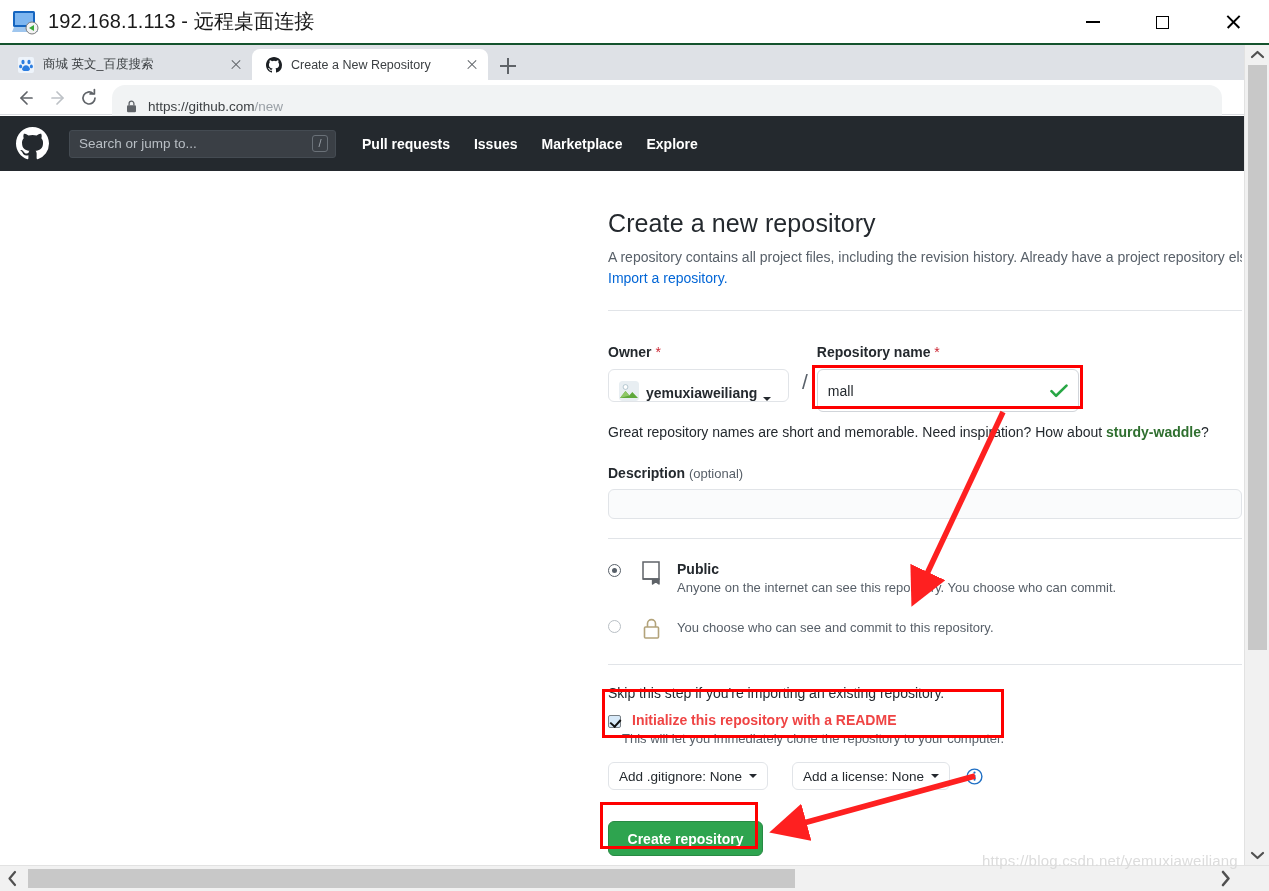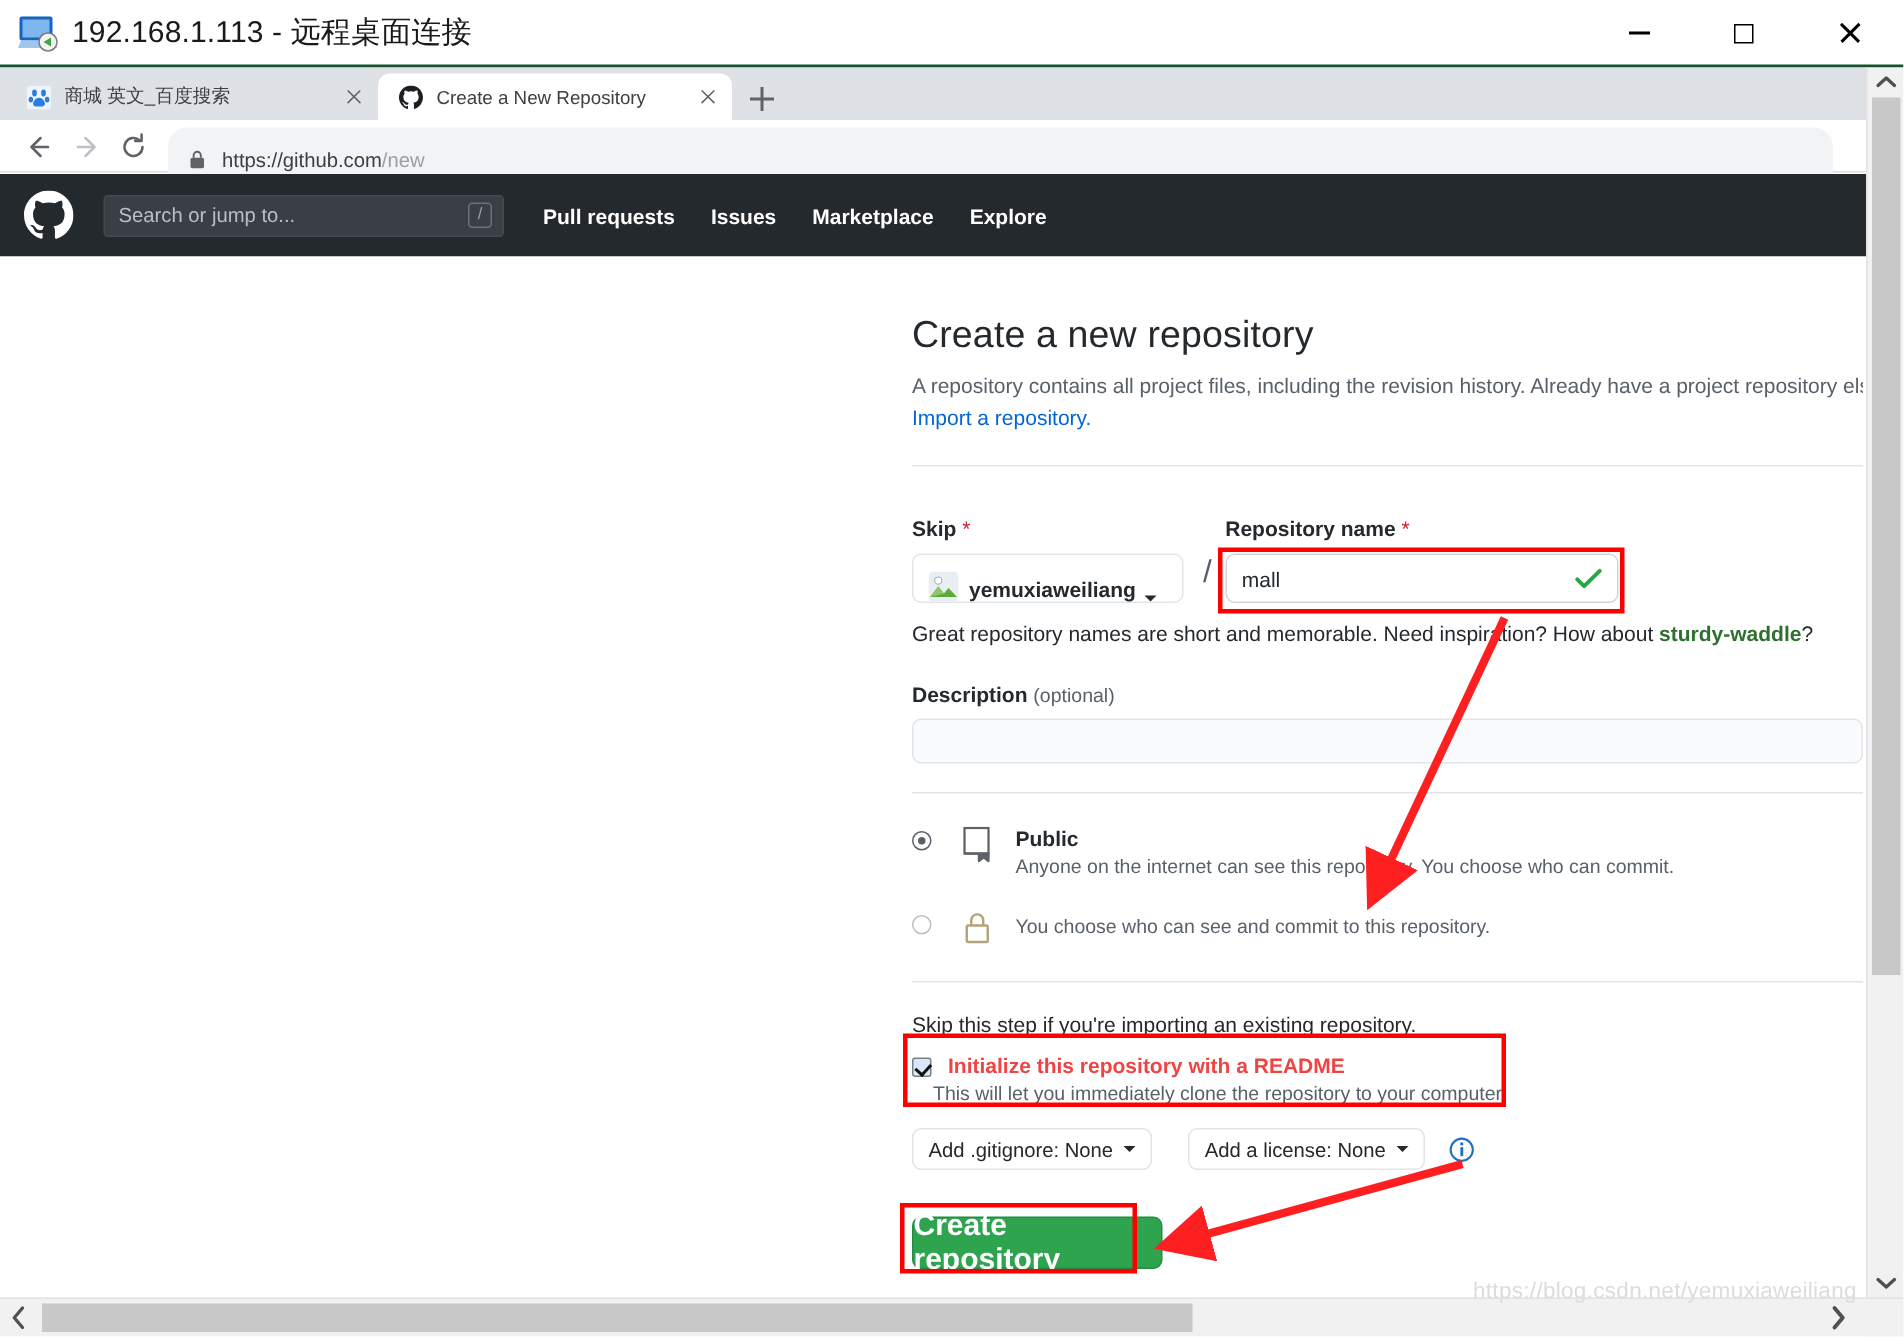--- a/index.html
+++ b/index.html
@@ -138,21 +138,21 @@
   .avatar { width: 20px; height: 20px; border-radius: 3px; flex: 0 0 20px; margin-right: 7px; }
   .owner-name { font-size: 14px; font-weight: bold; color: #24292e; }
   .caret {
     margin-left: 6px; width: 0; height: 0;
     border-left: 4px solid transparent; border-right: 4px solid transparent;
     border-top: 4px solid #24292e;
   }
   .slash { font-size: 21px; color: #586069; margin: 26px 9px 0 2px; }
   .repo-col { position: relative; }
   .repo-input {
-    margin-top: 9px; width: 262px; height: 33px;
+    margin-top: 9px; width: 262px; height: 43px;
     border: 1px solid #d1d5da; border-radius: 6px; background: #fff;
     display: flex; align-items: center; padding: 0 10px;
   }
   .repo-input .val { font-size: 14px; color: #24292e; flex: 1; }
   .check-ok { width: 18px; height: 14px; }
 
   .hint { margin-top: 12px; font-size: 14px; color: #24292e; white-space: nowrap; }
   .hint b { color: #2f6f2f; }
 
   .desc-label { margin-top: 25px; font-size: 14px; font-weight: bold; color: #24292e; }
@@ -198,22 +198,22 @@
   .dd {
     height: 28px; border: 1px solid #e1e4e8; border-radius: 6px; background: #fff;
     display: flex; align-items: center; padding: 0 10px;
     font-size: 13.5px; color: #24292e;
   }
   .dd .caret { border-top-color: #24292e; margin-left: 7px; }
   .info-ic { margin-left: 16px; width: 17px; height: 17px; }
 
   .create-wrap { margin-top: 31px; }
   .create-btn {
-    width: 167px; height: 35px; background: #2ea44f; border: 1px solid #288a44;
-    border-radius: 6px; color: #fff; font-size: 20px; font-weight: bold;
+    width: 155px; height: 35px; background: #2ea44f; border: 1px solid #288a44;
+    border-radius: 6px; color: #fff; font-size: 14px; font-weight: bold;
     display: flex; align-items: center; justify-content: center;
   }
 
   
   .annot { position: absolute; border: 3px solid #fe0000; pointer-events: none; }
   .a-repo   { left: 812px; top: 365px; width: 271px; height: 44px; }
   .a-readme { left: 602px; top: 689px; width: 402px; height: 49px; }
   .a-create { left: 600px; top: 802px; width: 158px; height: 47px; }
   .arrows { position: absolute; left: 0; top: 0; width: 1269px; height: 891px; pointer-events: none; }
 
@@ -341,21 +341,21 @@
       <h1 class="title">Create a new repository</h1>
       <div class="subtitle">
         <span>A repository contains all project files, including the revision history. Already have a project repository els</span><br>
         <span class="link">Import a repository.</span>
       </div>
       <div class="hr"></div>
 
       <div class="row-owner">
         <div class="owner-col">
           <div class="fld-label">
-            <span>Skip</span>
+            <span>Owner</span>
             <span class="req">*</span>
           </div>
           <div class="owner-pick">
             <svg class="avatar" viewBox="0 0 20 20">
               <rect width="20" height="20" rx="3" fill="#e8eef2"></rect>
               <circle cx="6.5" cy="6" r="2.4" fill="#ffffff" stroke="#9bb3bf" stroke-width=".7"></circle>
               <path d="M1 17l5.5-7 3.8 4.6L13.3 11 19 17z" fill="#5fa83c"></path>
               <path d="M1 17l5.5-7 3.8 4.6z" fill="#8fc768"></path>
             </svg>
             <span class="owner-name">yemuxiaweiliang</span>

